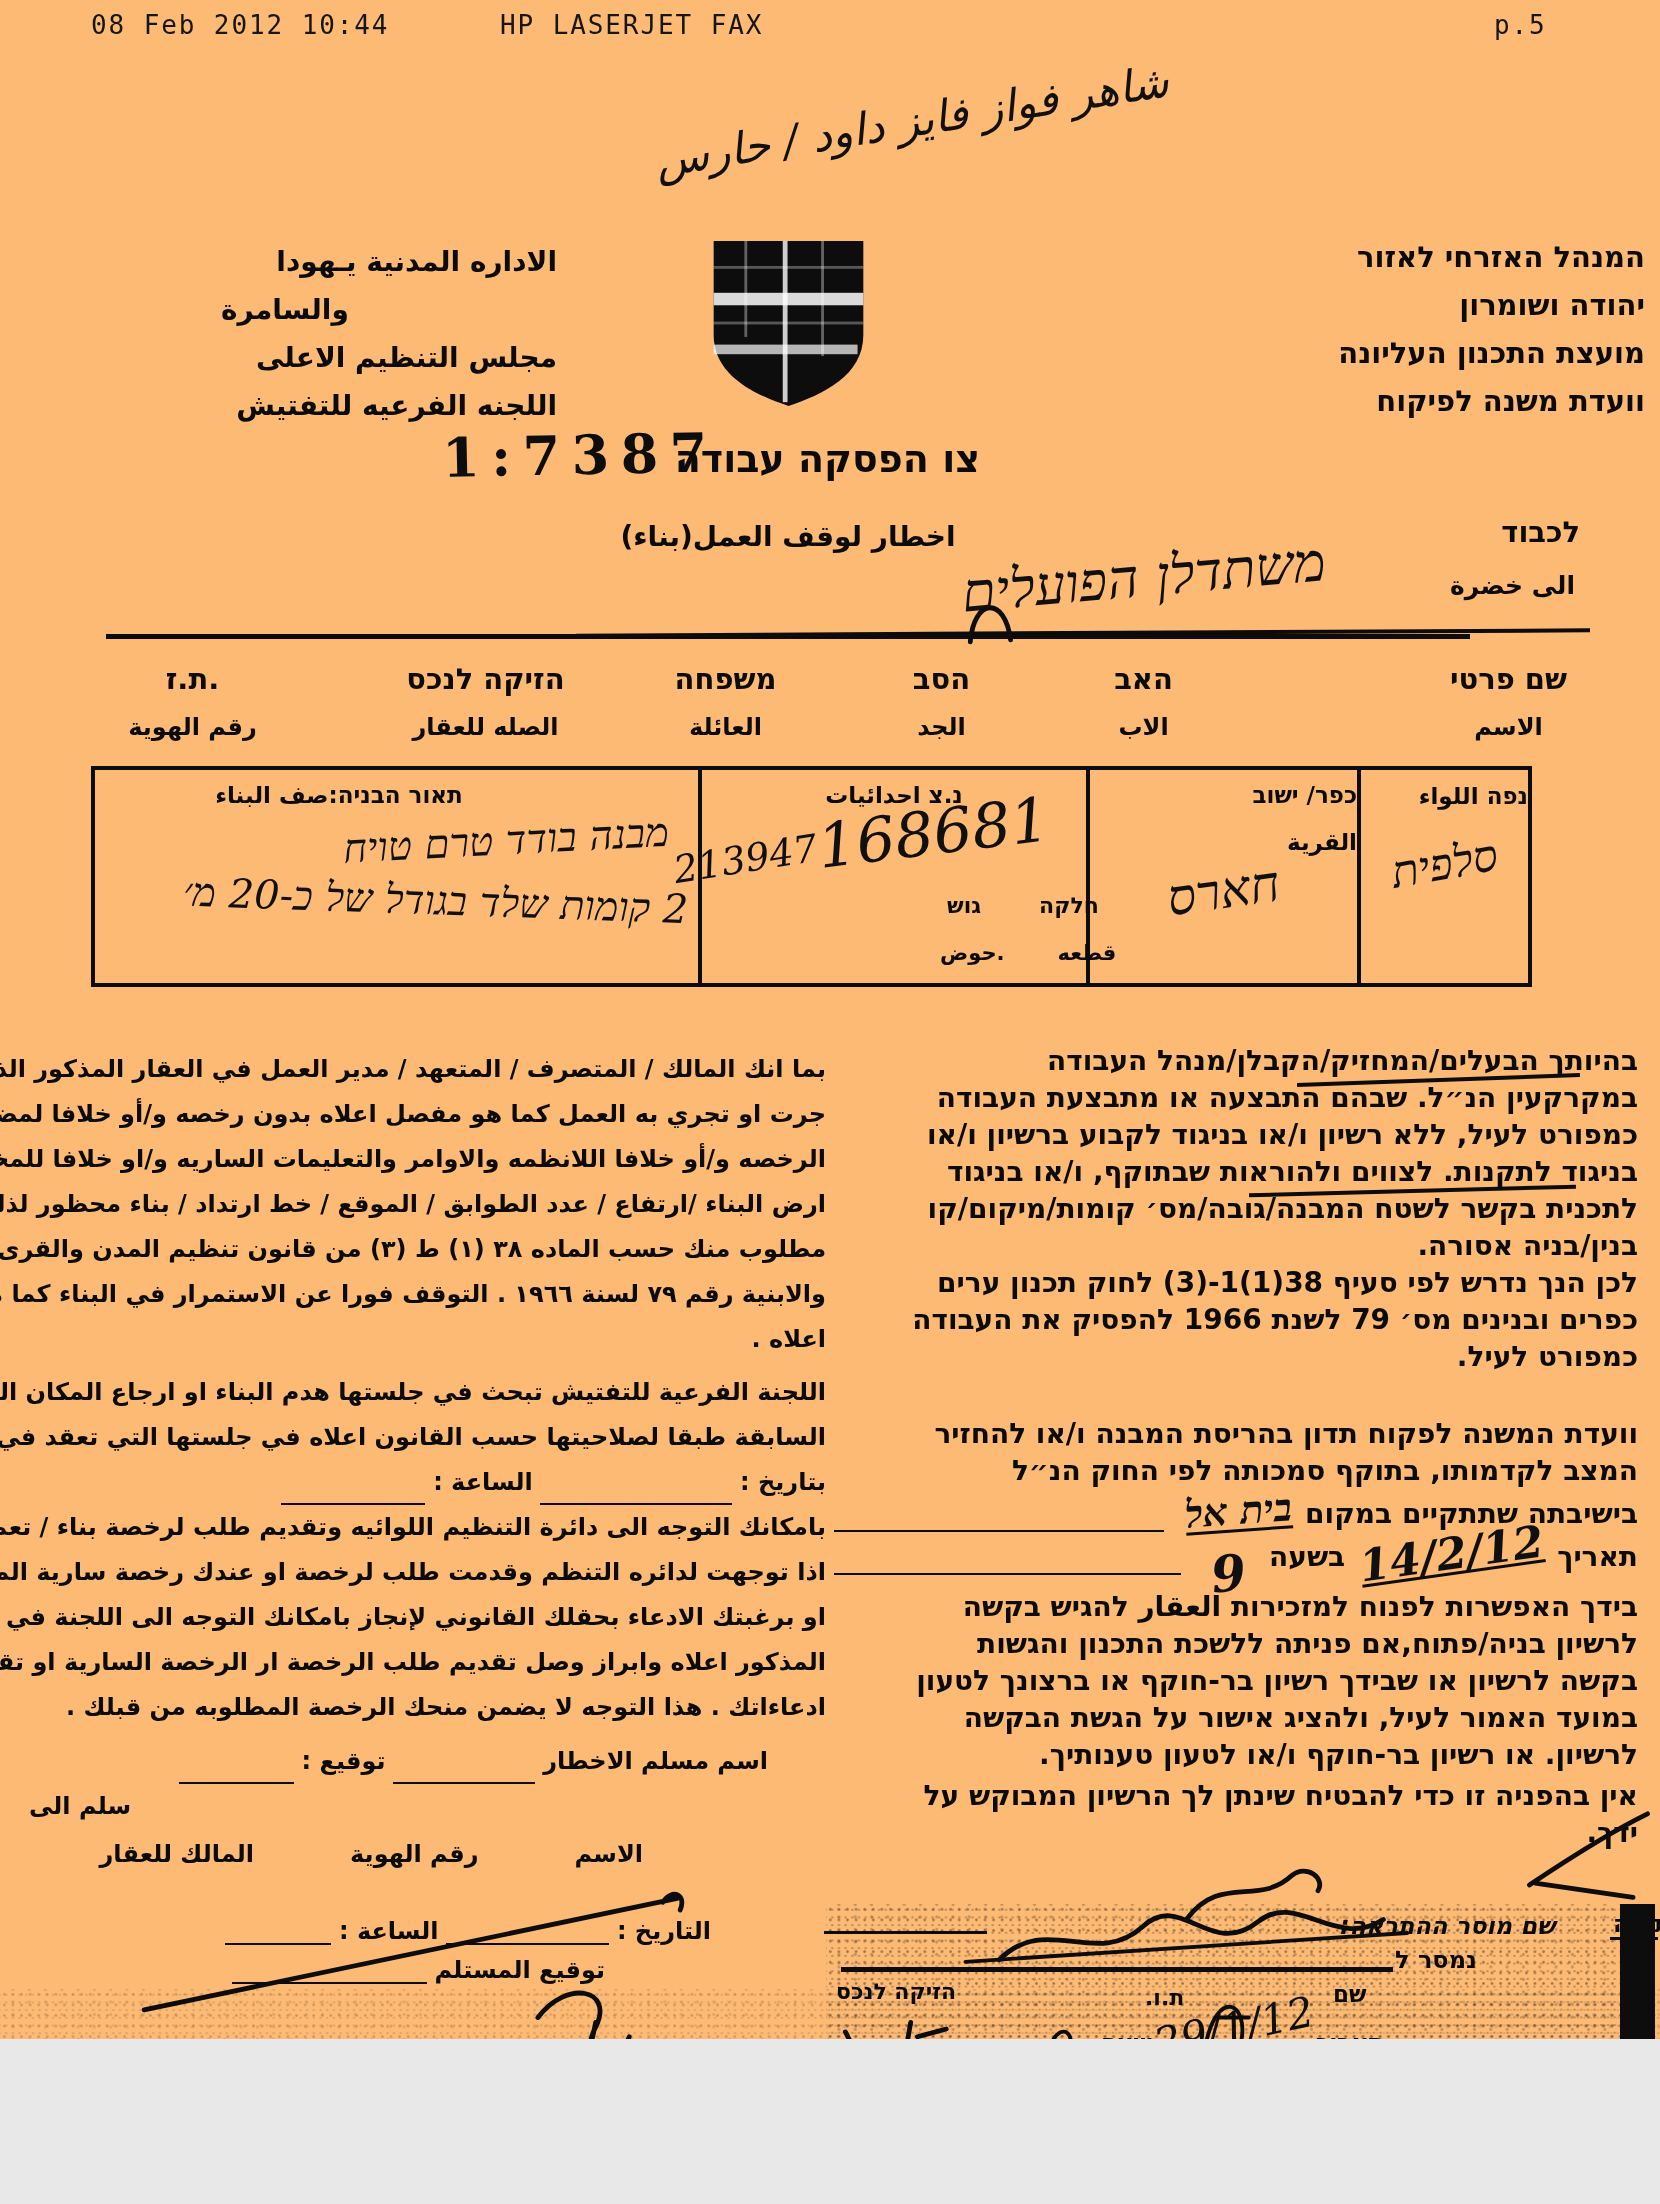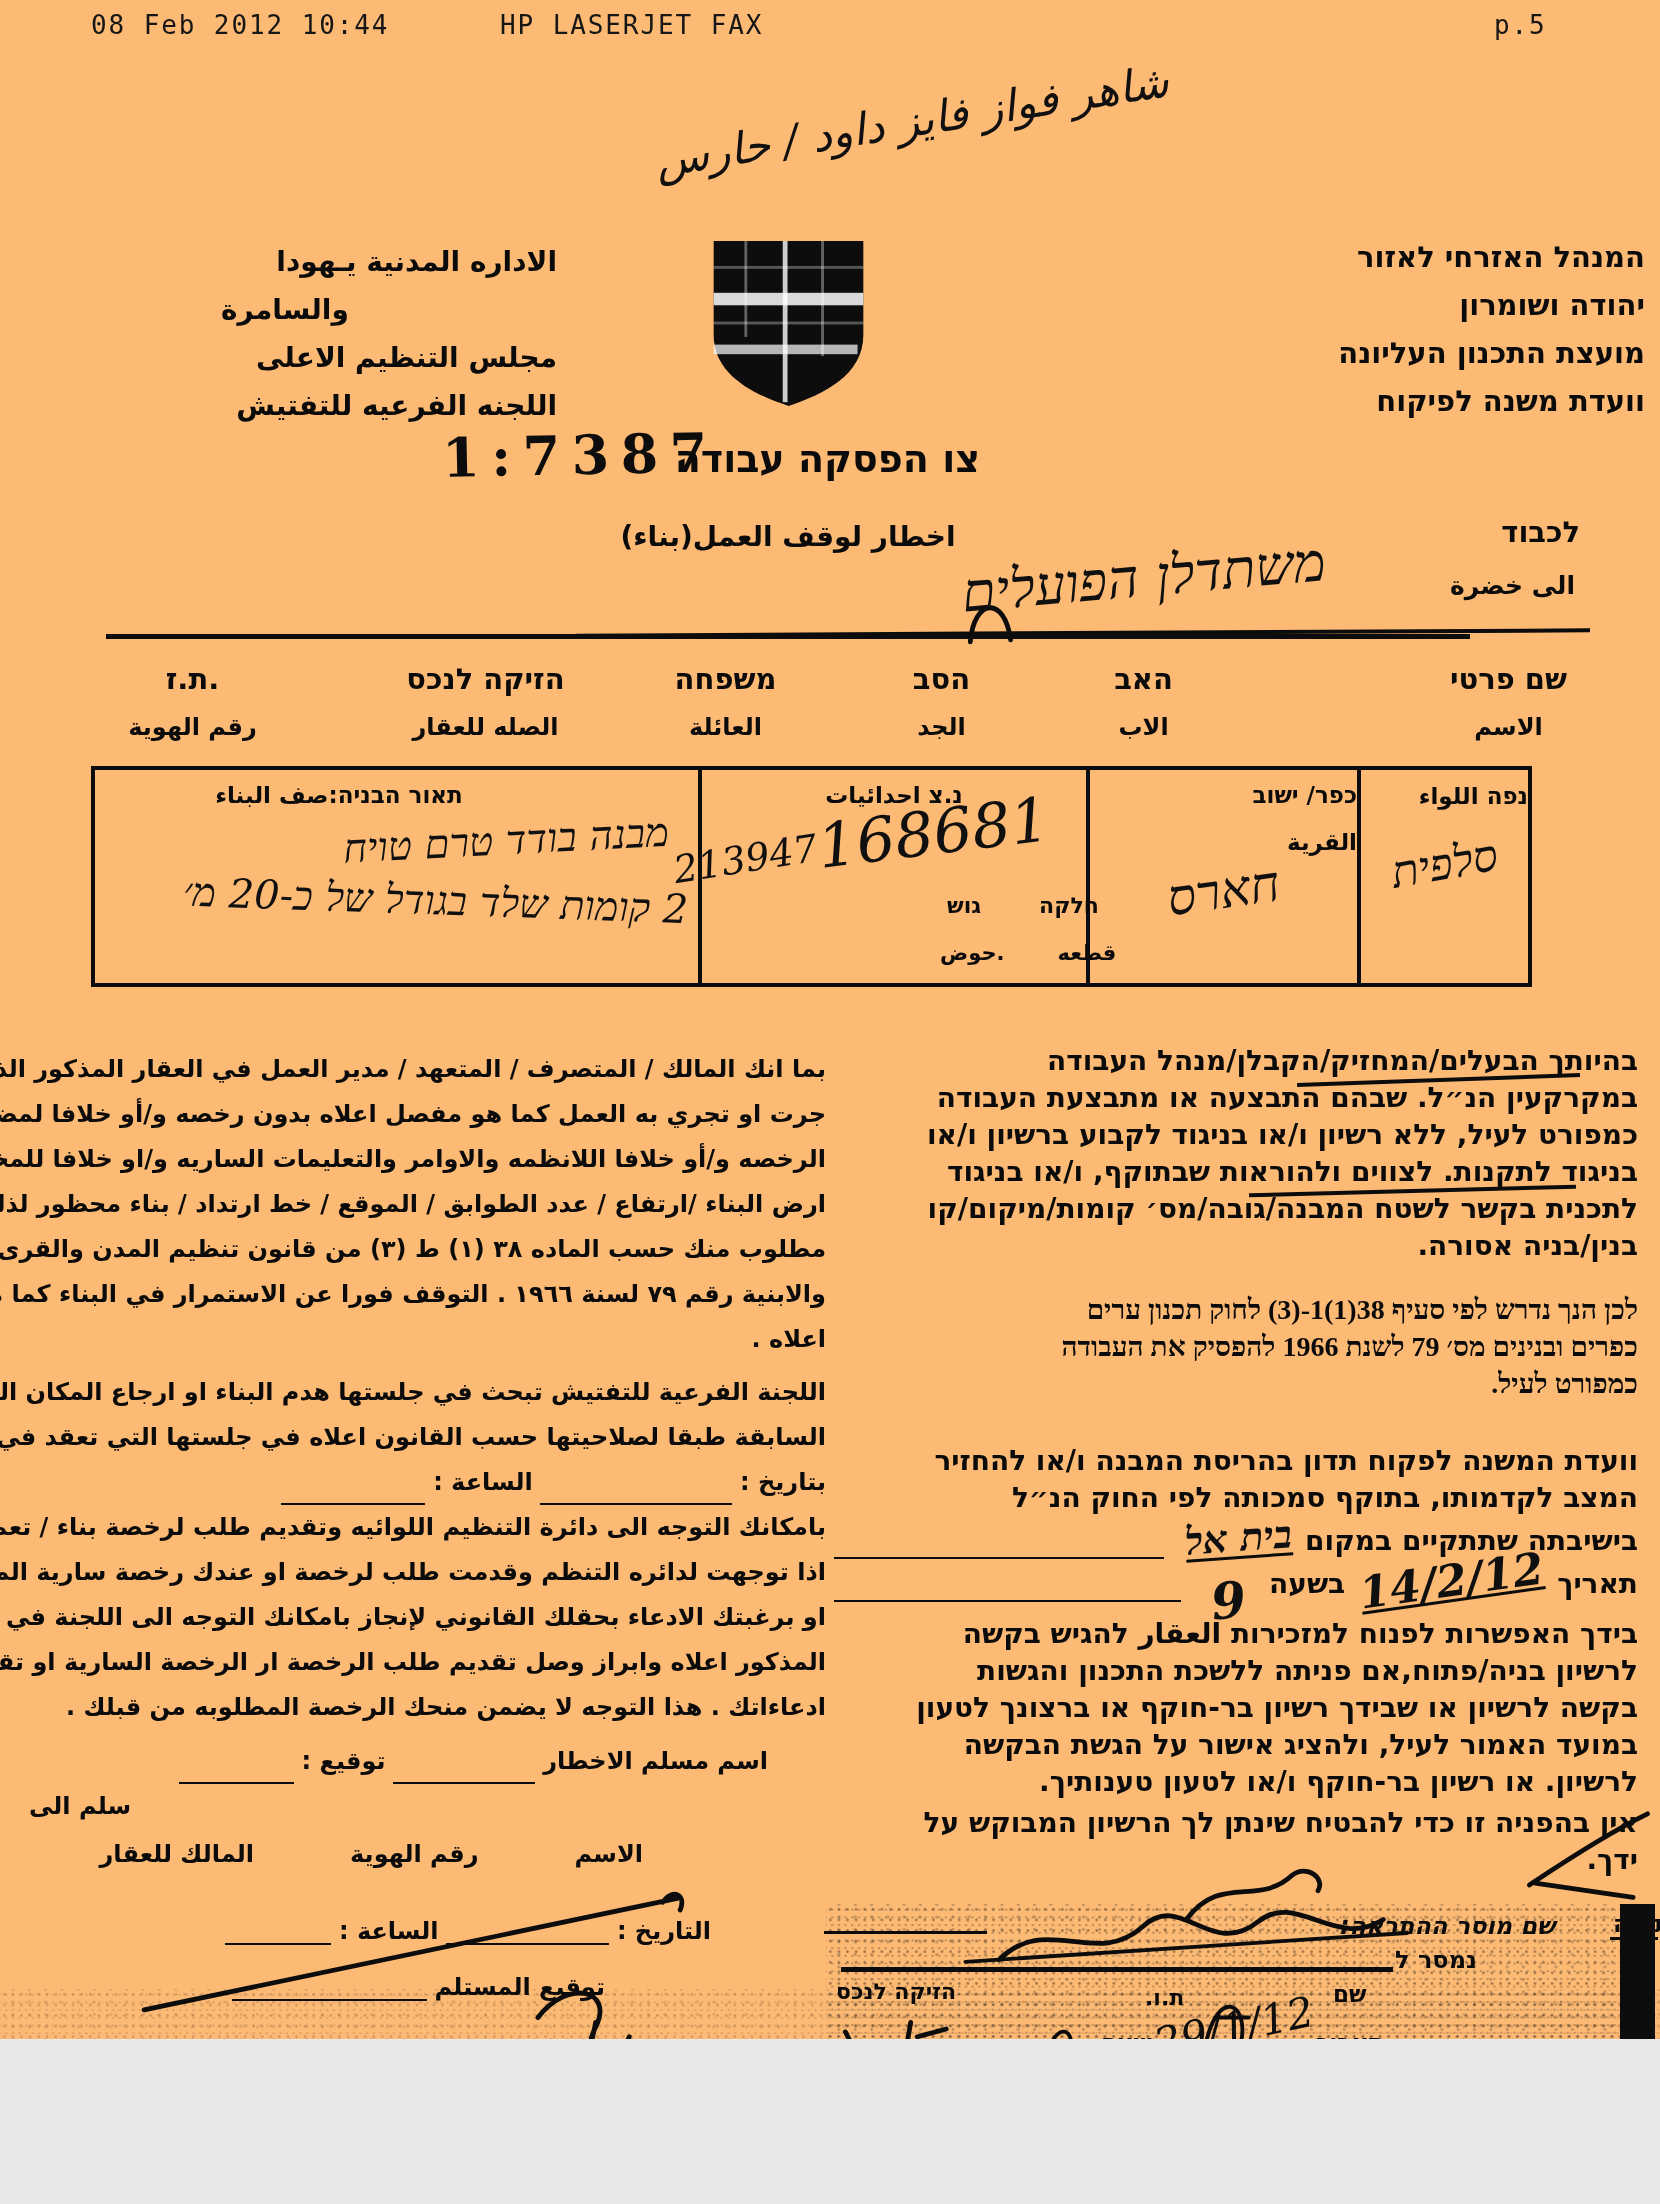--- a/index.html
+++ b/index.html
@@ -141,21 +141,21 @@
 
   <div class="abs rtl b nowrapLines" style="left:826px;top:1042px;width:812px;font-size:28px;line-height:37px;">
     <div>
         <div>בהיותך הבעלים/המחזיק/הקבלן/מנהל העבודה</div>
         <div>במקרקעין הנ״ל. שבהם התבצעה או מתבצעת העבודה</div>
         <div>כמפורט לעיל, ללא רשיון ו/או בניגוד לקבוע ברשיון ו/או</div>
         <div>בניגוד לתקנות. לצווים ולהוראות שבתוקף, ו/או בניגוד</div>
         <div>לתכנית בקשר לשטח המבנה/גובה/מס׳ קומות/מיקום/קו</div>
         <div>בנין/בניה אסורה.</div>
       </div>
-    <div style="margin-top:27px;font-family:Liberation Serif, serif;">
+    <div style="">
         <div>לכן הנך נדרש לפי סעיף 38(1)1-(3) לחוק תכנון ערים</div>
         <div>כפרים ובנינים מס׳ 79 לשנת 1966 להפסיק את העבודה</div>
         <div>כמפורט לעיל.</div>
       </div>
     <div style="margin-top:40px;">
         <div>וועדת המשנה לפקוח תדון בהריסת המבנה ו/או להחזיר</div>
         <div>המצב לקדמותו, בתוקף סמכותה לפי החוק הנ״ל</div>
       </div>
     <div class="flexr" style="margin-top:2.9px;">
       <span>בישיבתה שתתקיים במקום</span>
@@ -233,21 +233,21 @@
   </div>
 
   <div class="abs rtl b" style="left:29px;top:1917px;width:797px;font-size:24px;">
     <div class="flexr" style="padding-right:115px;">
       <span>التاريخ :</span>
       <span class="fill" style="max-width:163px;"></span>
       <span>الساعة :</span>
       <span class="fill" style="max-width:106px;"></span>
       <span style="flex:1;"></span>
     </div>
-    <div class="flexr" style="padding-right:221px;margin-top:27px;">
+    <div class="flexr" style="padding-right:221px;margin-top:10px;">
       <span>توقيع المستلم</span>
       <span class="fill" style="max-width:288px;"></span>
       <span style="flex:1;"></span>
     </div>
   </div>
 
   <div class="abs rtl b" style="left:1340px;top:1912px;font-size:24px;font-style:italic;white-space:nowrap;">שם מוסר ההתראה:</div>
   <div class="abs rtl b" style="left:1613px;top:1910px;font-size:24px;">חתימה</div>
   <div class="abs rule" style="left:1610px;top:1937px;width:48px;height:2.9px;"></div>
   <div class="abs rule" style="left:824px;top:1931px;width:163px;height:2.9px;"></div>

